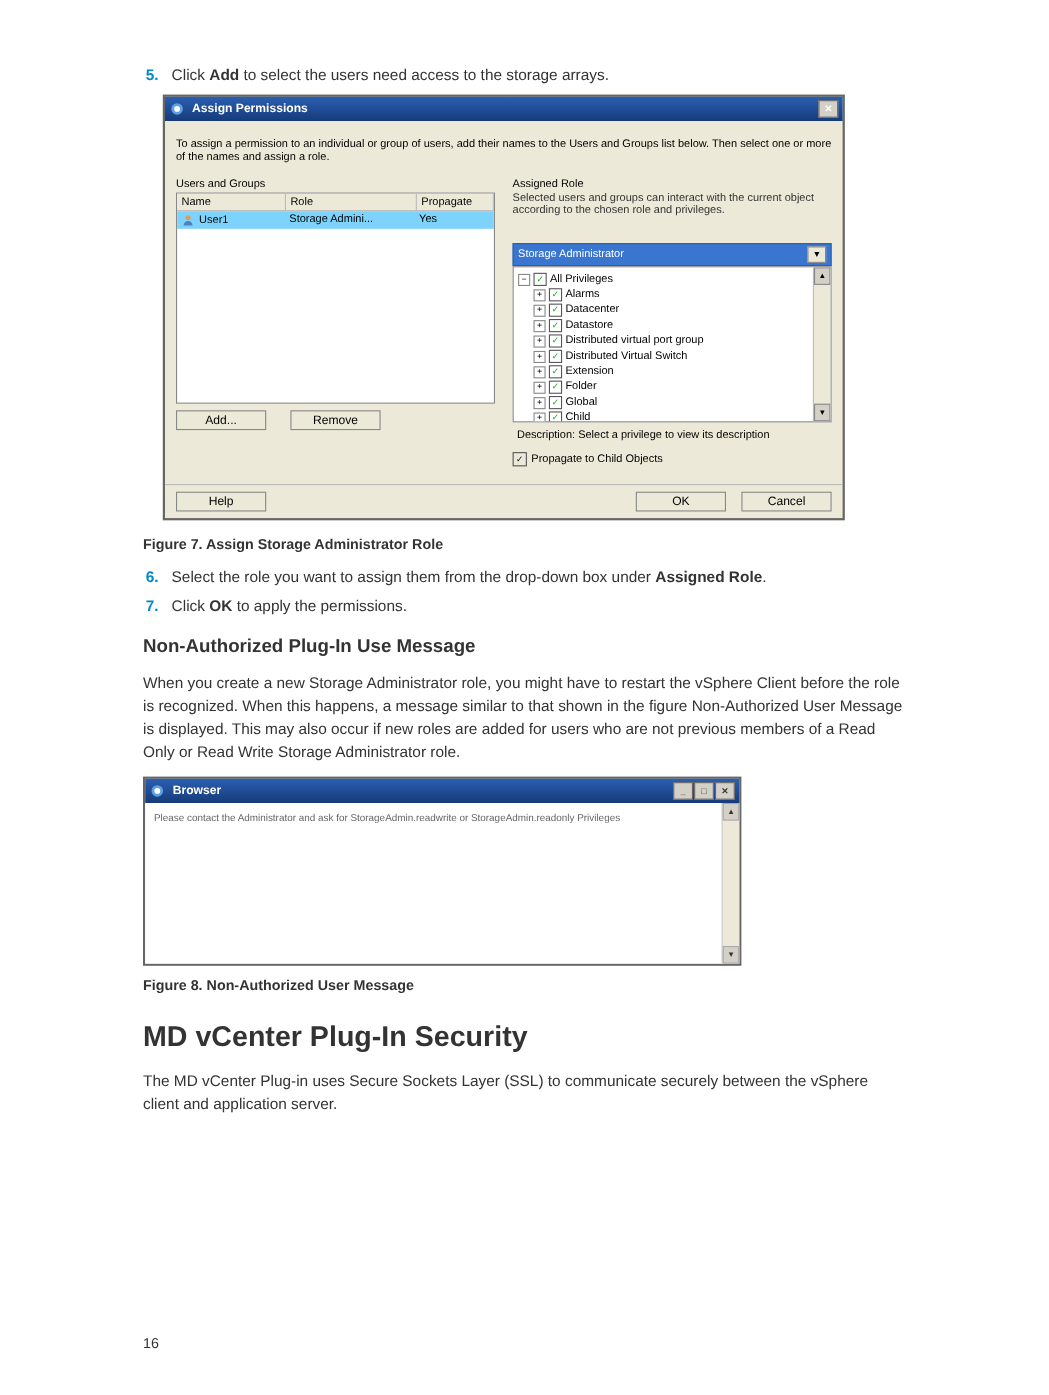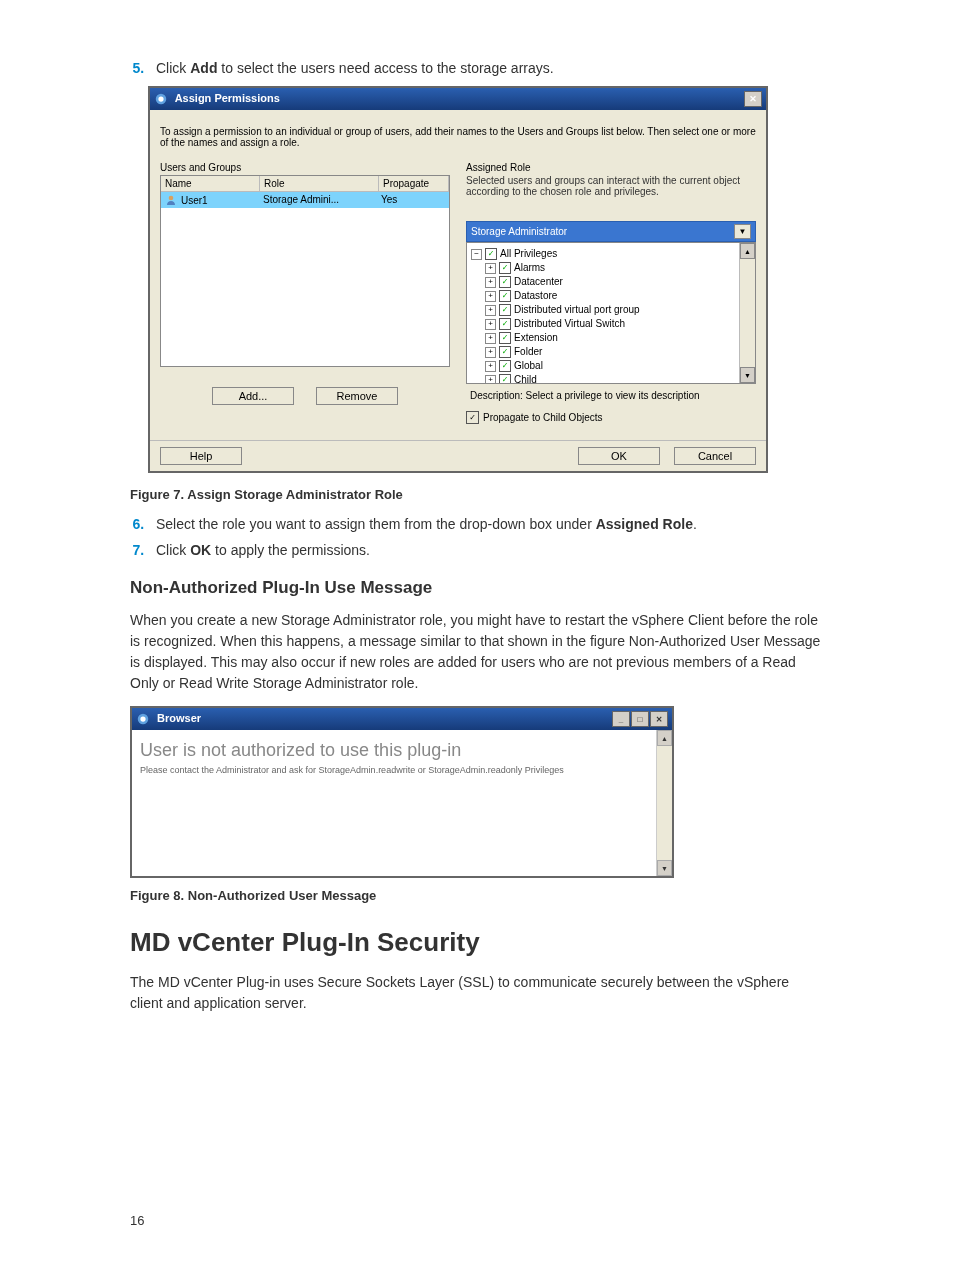--- a/index.html
+++ b/index.html
@@ -54,21 +54,21 @@
   .lh>div{padding:2px 4px;border-right:1px solid #bbb}
   .lh .c1{flex:0 0 90px}
   .lh .c2{flex:0 0 110px}
   .lh .c3{flex:1}
   .lr{display:flex;font-size:10px;background:#7dd3fc}
   .lr>div{padding:2px 4px}
   .lr .c1{flex:0 0 90px;display:flex;align-items:center;gap:4px}
   .lr .c2{flex:0 0 110px}
   .lr .c3{flex:1}
   .usericon{width:12px;height:12px;display:inline-block}
-  .btnrow{display:flex;justify-content:center;gap:22px;margin-top:20px}
+  .btnrow{display:flex;gap:22px;margin-top:6px}
   .wbtn{
     border:1px solid #888;background:#ece9d8;
     padding:2px 0;width:80px;text-align:center;font-size:11px;
   }
 
   .dd{
     border:1px solid #2a5fb0;background:#3a76d0;color:#fff;
     padding:2px 4px;width:100%;box-sizing:border-box;
     display:flex;justify-content:space-between;align-items:center;
     font-size:10px;
@@ -267,21 +267,20 @@
         </span>
         <span>Browser</span>
       </span>
       <span class="tbtns">
         <span class="tbtn">_</span>
         <span class="tbtn">□</span>
         <span class="tbtn">✕</span>
       </span>
     </div>
     <div class="content">
-      <h3>User is not authorized to use this plug-in</h3>
       <div class="sub">Please contact the Administrator and ask for StorageAdmin.readwrite or StorageAdmin.readonly Privileges</div>
       <div class="scroll2">
         <div class="up2">▲</div>
         <div class="dn2">▼</div>
       </div>
     </div>
   </div>
 </div>
 
 <div style="font-weight:bold;font-size:13px;margin:6px 0 18px 0">Figure 8. Non-Authorized User Message</div>

